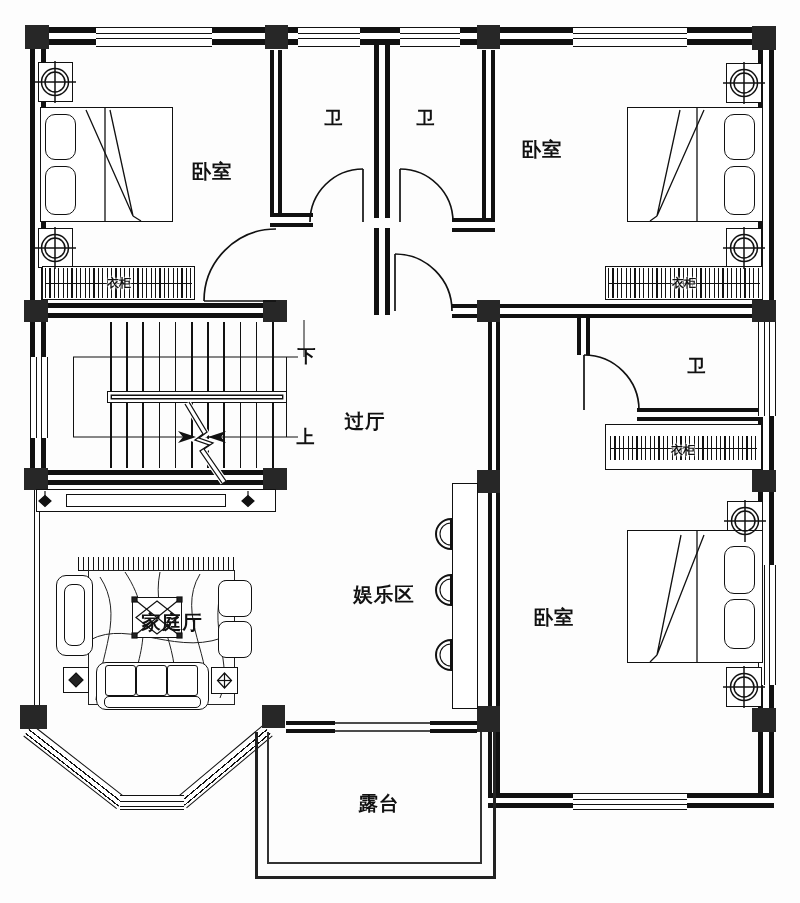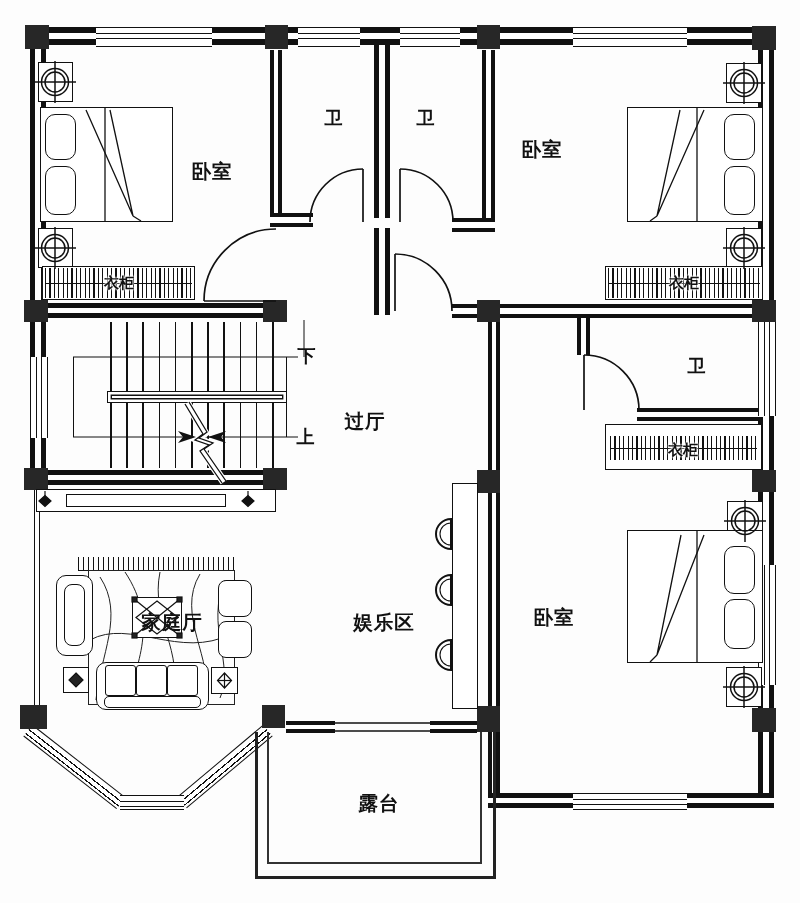--- a/index.html
+++ b/index.html
@@ -20,21 +20,21 @@
   .round{border-radius:10px;}
   .hatch{position:absolute;background:repeating-linear-gradient(to right,#111 0 1.2px,transparent 1.2px 4.4px);}
   .hatch-line{position:absolute;left:0;right:0;top:50%;height:1.4px;background:#111;}
   .treads{position:absolute;background:repeating-linear-gradient(to right,#111 0 1.6px,transparent 1.6px 16.2px);}
   .fringe{position:absolute;background:repeating-linear-gradient(to right,#111 0 1.1px,transparent 1.1px 5px);
           border-bottom:1.1px solid #111;}
   .handrail{position:absolute;background:#fff;border:1.6px solid #111;box-sizing:border-box;
             box-shadow:inset 0 0 0 2.6px #fff, inset 0 0 0 4px #111;}
   .lbl{position:absolute;color:#111;font-weight:600;white-space:nowrap;transform:translate(-50%,-50%);
        letter-spacing:1px;}
-  .lbl.sm{font-size:15px;font-weight:700;letter-spacing:0;
+  .lbl.sm{font-size:12px;font-weight:700;letter-spacing:0;
           text-shadow:0 0 2px #fff,0 0 2px #fff,0 0 3px #fff;}
   .lbl.md{font-size:18px;}
   .lbl.lg{font-size:19.5px;}
   svg.ol{position:absolute;left:0;top:0;pointer-events:none;}
 </style>
 </head>
 <body>
 
 <div id="canvas">
 
@@ -291,16 +291,16 @@
   <span class="lbl lg" style="left:542px;top:149px">卧室</span>
   <span class="lbl md" style="left:307px;top:356px">下</span>
   <span class="lbl md" style="left:306px;top:437px">上</span>
   <span class="lbl lg" style="left:365px;top:421px">过厅</span>
   <span class="lbl md" style="left:697px;top:366px">卫</span>
   <span class="lbl sm" style="left:119px;top:283px">衣柜</span>
   <span class="lbl sm" style="left:684px;top:283px">衣柜</span>
   <span class="lbl sm" style="left:683px;top:450px">衣柜</span>
   <span class="lbl lg" style="left:554px;top:617px">卧室</span>
   <span class="lbl lg" style="left:172px;top:622px">家庭厅</span>
-  <span class="lbl lg" style="left:384px;top:622px">娱乐区</span>
+  <span class="lbl lg" style="left:384px;top:594px">娱乐区</span>
   <span class="lbl lg" style="left:379px;top:803px">露台</span>
 
 </div>
 
 </body></html>

